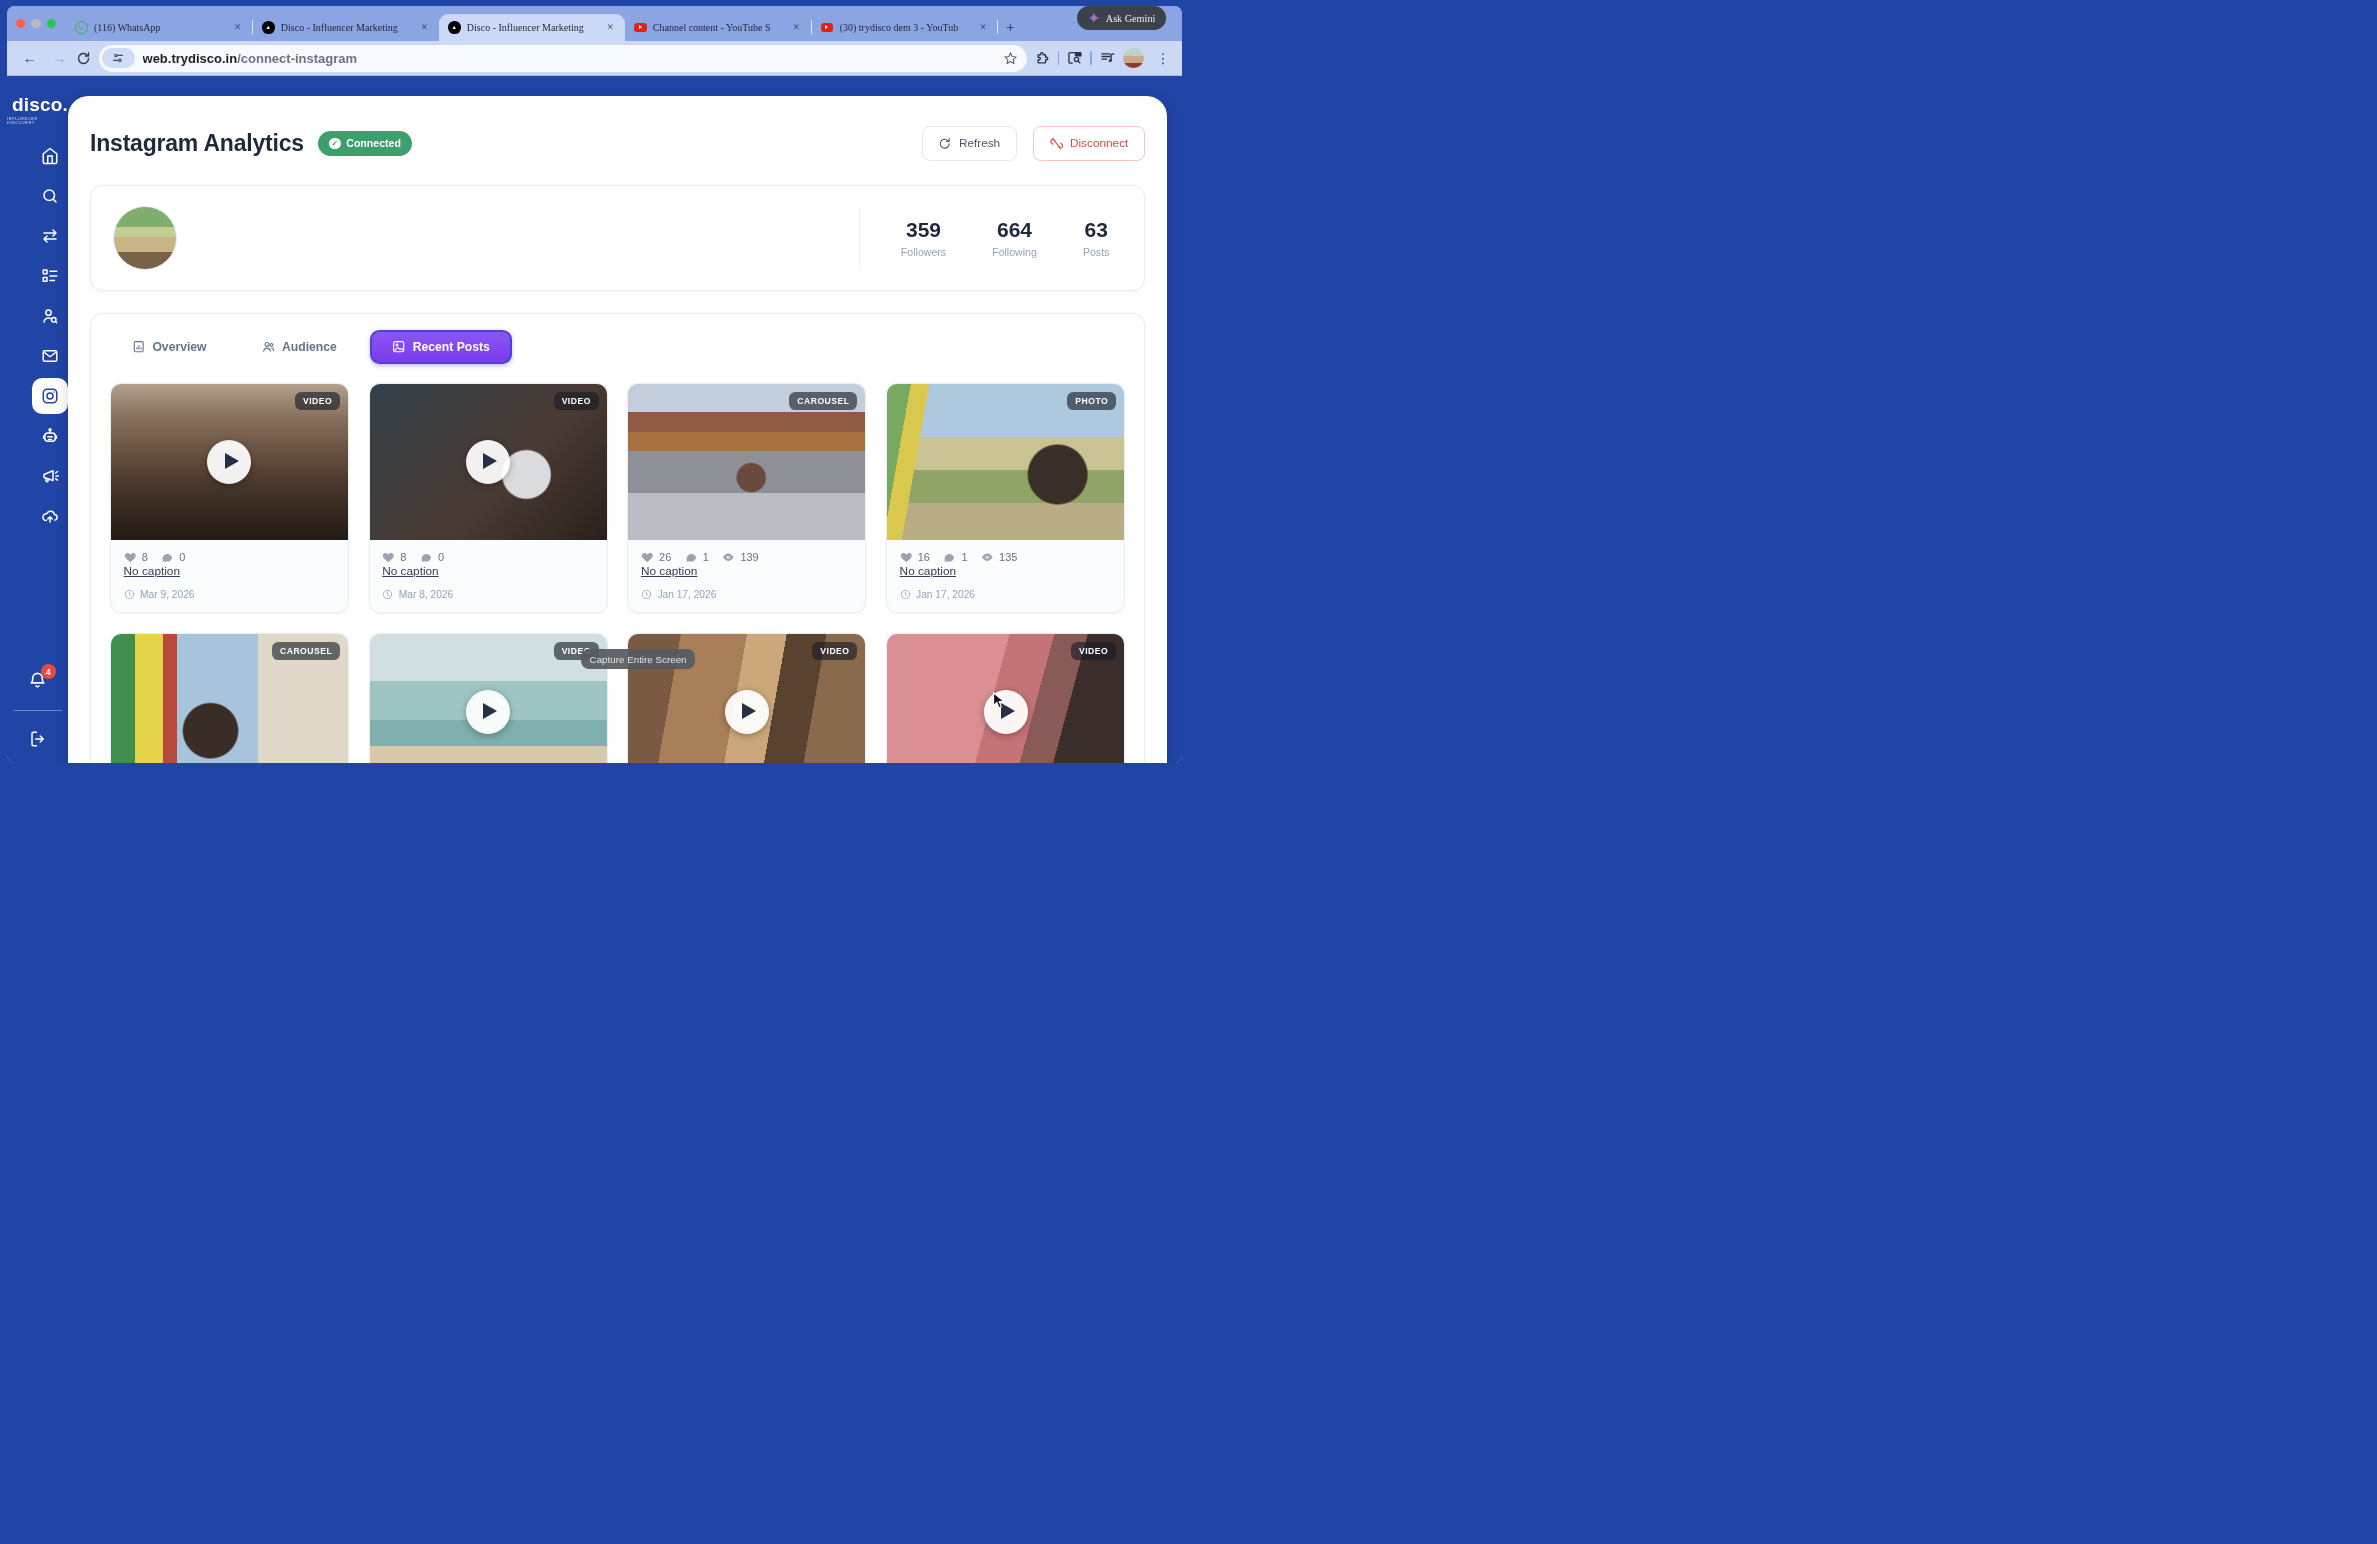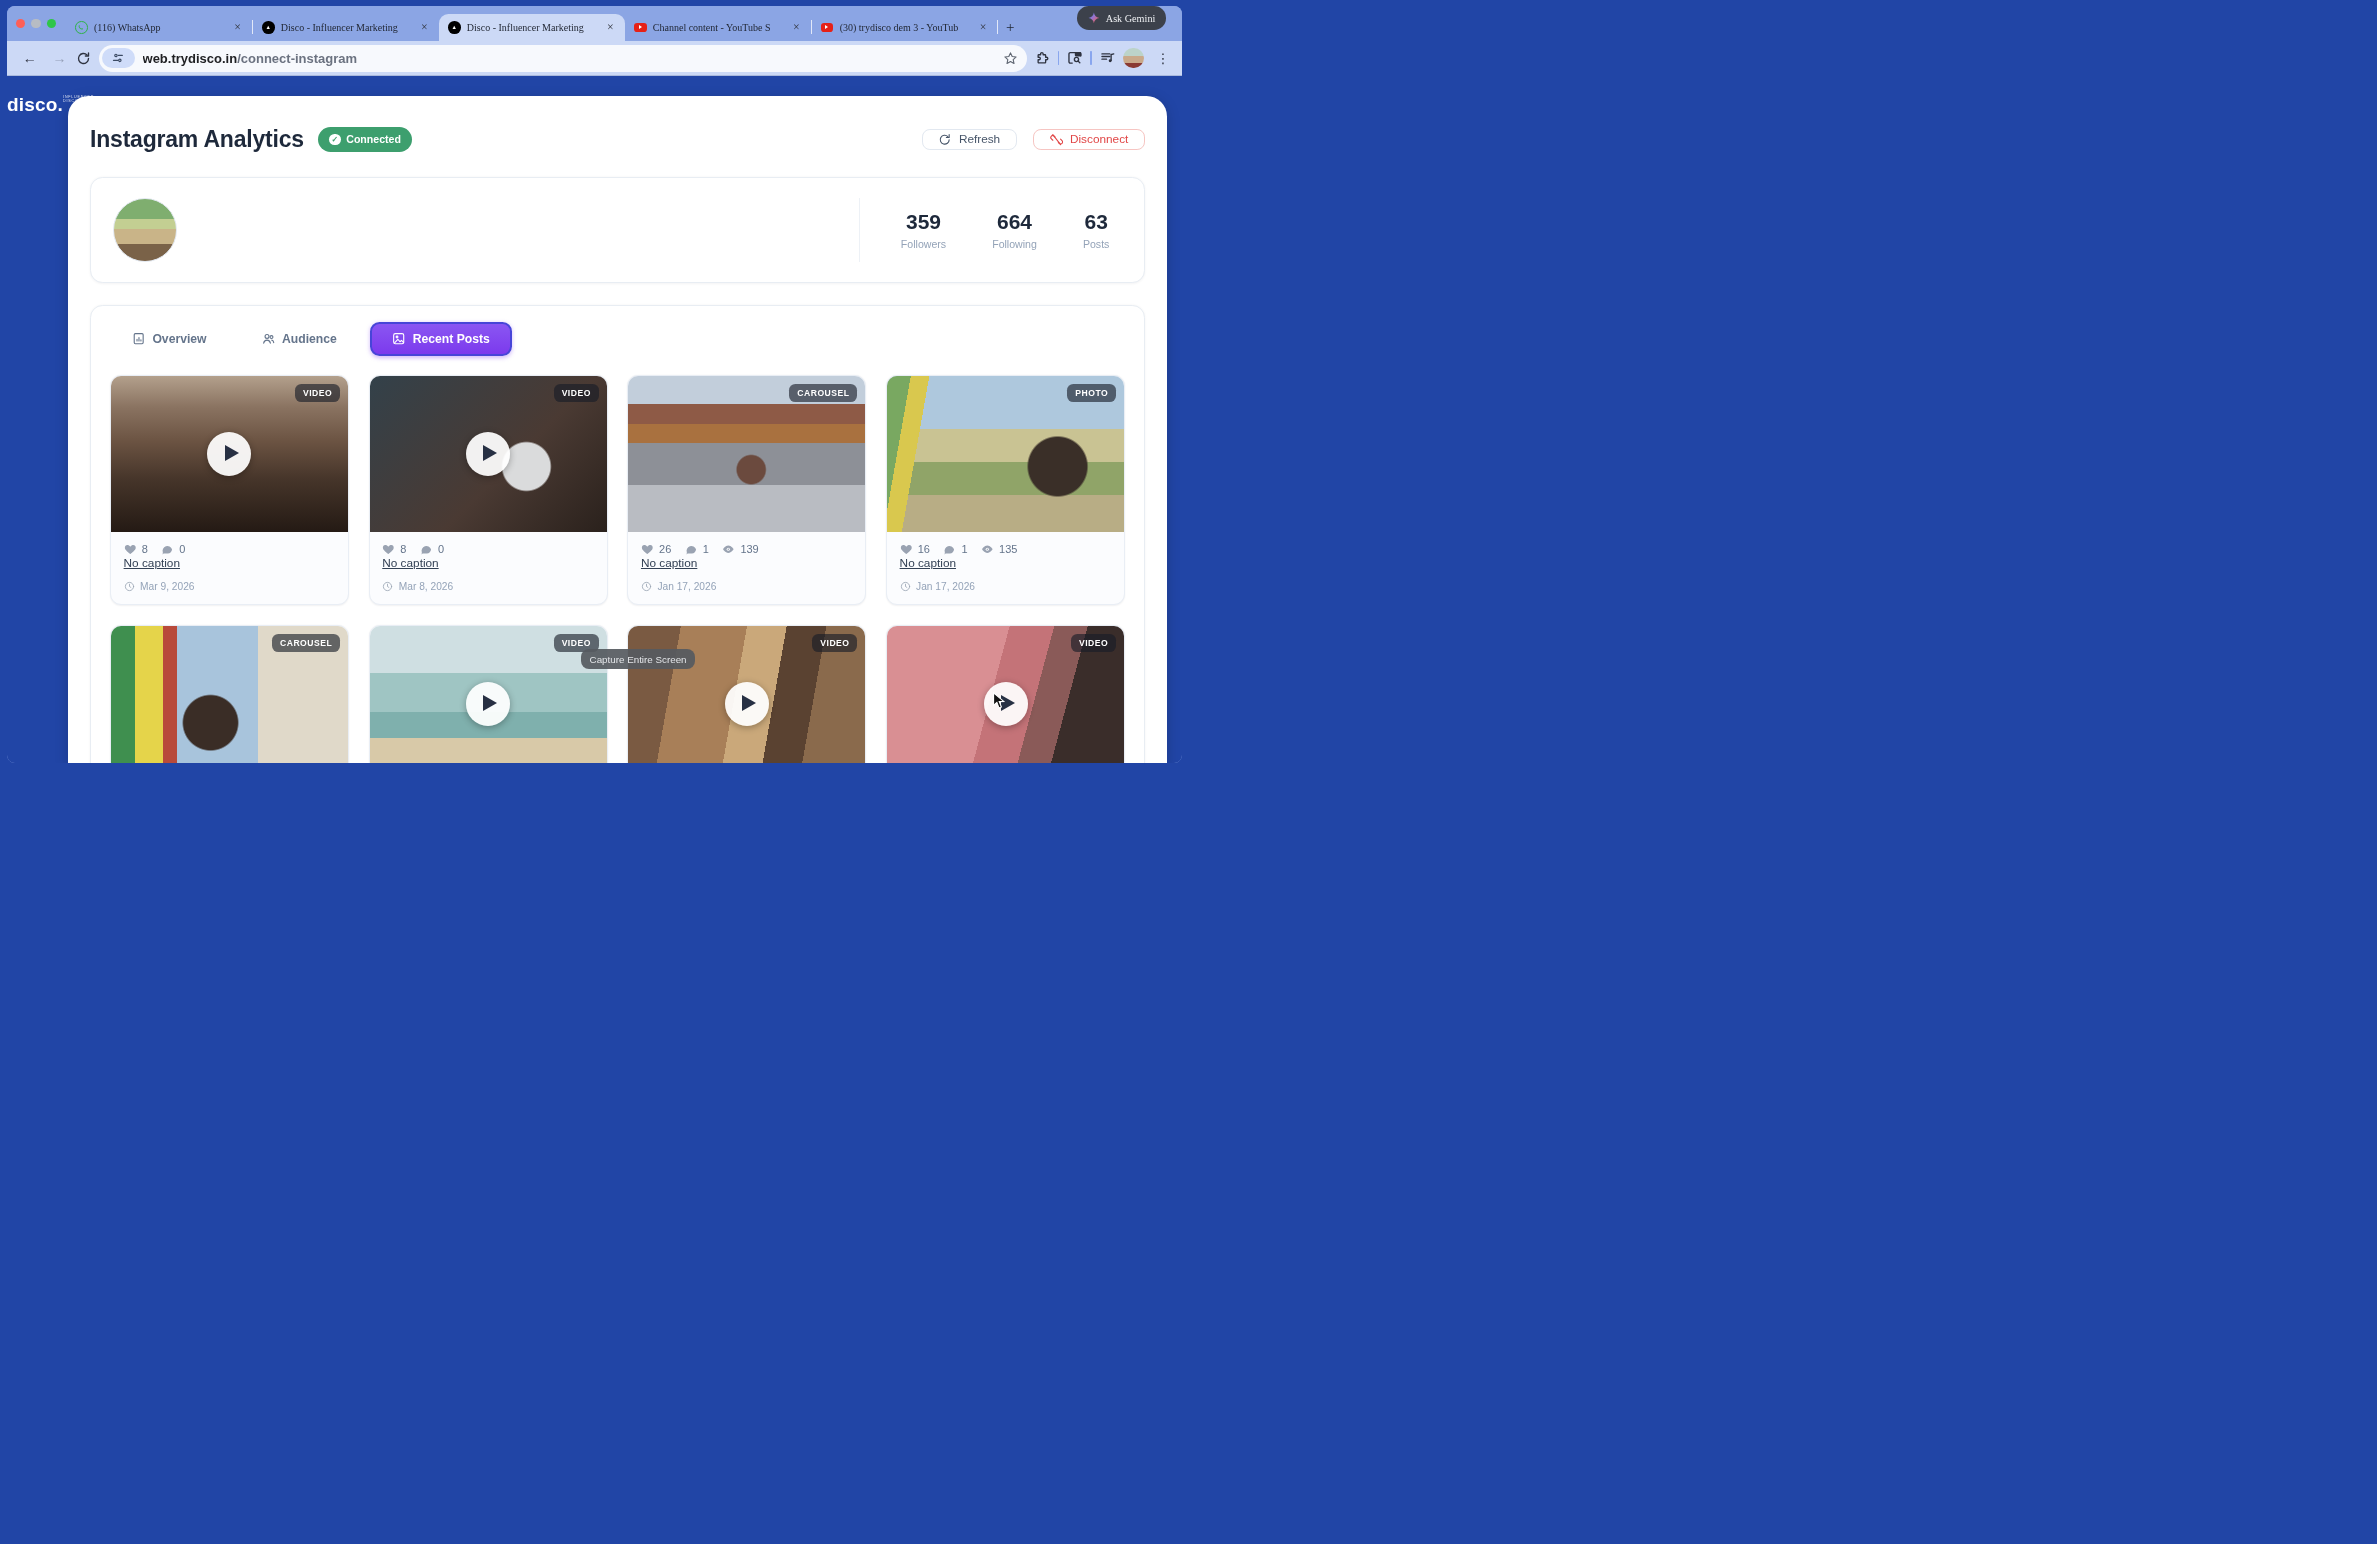--- a/index.html
+++ b/index.html
@@ -33,41 +33,41 @@
   .urlpill { flex:1; height:27px; background:#f7f9fd; border-radius:13.4px; display:flex; align-items:center; padding:0 9.4px 0 3.1px; margin:0 4.7px; min-width:0; }
   .tunechip { width:33px; height:20.4px; background:#cfdcf9; border-radius:10.2px; display:flex; align-items:center; justify-content:center; margin-right:7.9px; }
   .url { font-size:13px; color:#202124; flex:1; white-space:nowrap; overflow:hidden;font-weight:bold; }
   .url .path { color:#6b7280; }
   .tb-sep { width:1.6px; height:14px; background:#89a6ee; margin:0 4.7px; border-radius:0.8px; }
   .avatar-sm { width:20.4px; height:20.4px; border-radius:50%; background:linear-gradient(180deg,#bcd3c9 0 40%,#c9a98a 40% 75%,#8a3a33 75%); margin:0 4.7px; }
   .kebab { font-size:13.4px; color:#2e3340; padding:0 3.1px 0 4.7px; letter-spacing:0; }
 
   
   .page { flex:1; background:#2145a6; display:flex; min-height:0; position:relative; }
-  .rail { width:61px; flex:0 0 61px; display:flex; flex-direction:row; align-items:flex-start; color:#fff; padding-top:17.3px; }
+  .rail { width:61px; flex:0 0 61px; display:flex; flex-direction:column; align-items:flex-end; color:#fff; padding-top:17.3px; }
   .logo { font-size:19px; font-weight:bold; letter-spacing:0.2px; }
   .tagline { font-size:3.6px; letter-spacing:0.8px; opacity:.85; margin-top:1.6px; }
   .nav-ic { margin-top:21px; display:flex; flex-direction:column; gap:21px; align-items:center; }
   .nic { width:19px; height:19px; display:flex; align-items:center; justify-content:center; }
   .nic svg { width:18px; height:18px; stroke:#fff; fill:none; stroke-width:2; stroke-linecap:round; stroke-linejoin:round; }
   .nic.active { width:36px; height:36px; background:#fff; border-radius:10.2px; margin:-8.6px 0; }
   .nic.active svg { stroke:#2145a6; }
   .rail-bottom { margin-top:auto; display:flex; flex-direction:column; align-items:center; padding-bottom:14px; width:100%; }
   .belly { position:relative; }
   .belly svg { width:19px; height:19px; stroke:#fff; fill:none; stroke-width:2; stroke-linecap:round; stroke-linejoin:round; }
   .badge4 { position:absolute; top:-6.3px; right:-8.6px; width:15px; height:15px; background:#e84a42; border-radius:50%; color:#fff; font-size:8.6px; font-weight:bold; display:flex; align-items:center; justify-content:center; }
   .rail-div { width:49px; height:0.8px; background:rgba(255,255,255,.35); margin:17.3px 0 19px; }
 
   .content { flex:1; background:#fff; border-radius:20.4px 20.4px 0 0; margin:19.7px 15px 0 0; padding:30px 22px 0; overflow:hidden; box-shadow:0 3.1px 14px rgba(0,0,0,.18); }
   .hd-row { display:flex; align-items:center; }
   .pg-title { font-size:23px; font-weight:bold; color:#1e293b; letter-spacing:-0.2px; }
   .conn { margin-left:14px; height:25px; background:#3d9f6e; border-radius:12.6px; display:flex; align-items:center; gap:5.5px; padding:0 11px; color:#fff; font-size:10.6px; font-weight:bold; }
   .conn .ck { width:11.8px; height:11.8px; background:#fff; border-radius:50%; color:#3d9f6e; font-size:7.9px; font-weight:bold; display:flex; align-items:center; justify-content:center; }
   .hd-sp { flex:1; }
-  .btn { height:21px; border-radius:7.9px; display:flex; align-items:center; gap:7px; padding:0 15.7px; font-size:11.8px; background:#fff; }
+  .btn { height:35px; border-radius:7.9px; display:flex; align-items:center; gap:7px; padding:0 15.7px; font-size:11.8px; background:#fff; }
   .btn svg { width:13.4px; height:13.4px; fill:none; stroke-width:2; stroke-linecap:round; stroke-linejoin:round; }
   .btn-refresh { border:0.8px solid #e2e8f0; color:#475569; }
   .btn-refresh svg { stroke:#475569; }
   .btn-disc { border:0.8px solid #f6c5c2; color:#e14646; margin-left:16px; }
   .btn-disc svg { stroke:#e14646; }
 
   .pcard { margin-top:23.6px; border:0.8px solid #e8edf3; border-radius:12.6px; padding:20.4px 22px; display:flex; align-items:center; box-shadow:0 0.8px 2.4px rgba(15,23,42,.05); background:#fff; }
   .pavatar { width:64px; height:64px; border-radius:50%; flex:0 0 64px; background:linear-gradient(180deg,#7fae6f 0 32%,#c3cf92 32% 48%,#c9b488 48% 72%,#7a6248 72%); border:0.8px solid #e2e8f0; }
   .pinfo { margin-left:20.4px; min-width:0; }
   .phandle { font-size:17.3px; font-weight:bold; color:#1e293b; }

